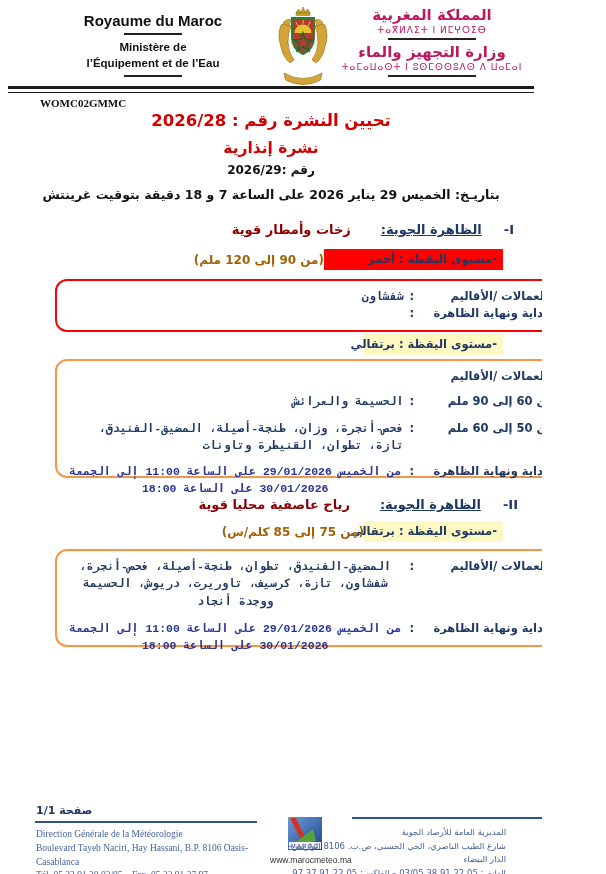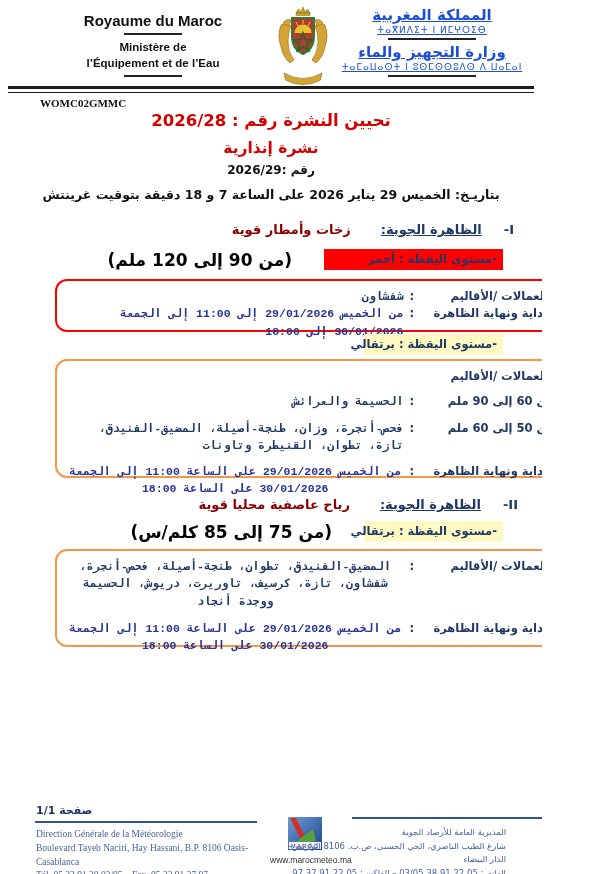--- a/index.html
+++ b/index.html
@@ -6,21 +6,21 @@
   .page{position:relative;width:542px;height:874px;background:#fff;overflow:hidden;
         font-family:"DejaVu Sans",sans-serif;}
 
   
   .hdr-left{position:absolute;left:64px;top:12px;width:178px;text-align:center;
             font-family:"Liberation Sans","DejaVu Sans",sans-serif;color:#111;}
   .hdr-left .l1{font-weight:bold;font-size:15px;}
   .hdr-rule{width:58px;height:2px;background:#222;margin:4px auto 5px;}
   .hdr-left .l2{font-weight:bold;font-size:11.5px;line-height:1.35;}
   .emblem{position:absolute;left:271px;top:3px;width:64px;height:86px;}
-  .hdr-right{position:absolute;right:18px;top:6px;width:184px;text-align:center;direction:rtl;color:#1d4ed8;text-decoration:underline;}
+  .hdr-right{position:absolute;right:18px;top:6px;width:184px;text-align:center;direction:rtl;color:#be185d;}
   .hdr-right .ar{font-weight:bold;font-size:15px;line-height:1.25;}
   .hdr-right .tif{font-size:9px;letter-spacing:1px;line-height:1.3;direction:ltr;}
   .hdr-rule2{width:88px;height:1.5px;background:#222;margin:2px auto 3px;}
 
   .dbl-rule{position:absolute;left:8px;right:8px;top:86px;height:3px;
             border-top:3px solid #1c1c1c;border-bottom:1px solid #1c1c1c;}
   .doc-code{position:absolute;left:40px;top:97px;font-family:"Liberation Serif",serif;
             font-weight:bold;font-size:11px;color:#111;}
 
   
@@ -32,24 +32,24 @@
 
   
   .sec-head{position:absolute;right:28px;direction:rtl;display:flex;align-items:baseline;
             font-weight:bold;font-size:13px;}
   .marker{color:#1f3864;margin-left:22px;direction:ltr;}
   .ph-label{color:#1f3864;text-decoration:underline;margin-left:30px;}
   .ph-value{color:#8b0000;}
 
   .badge-row{position:absolute;right:39px;direction:rtl;display:flex;align-items:center;}
   .badge{height:21px;box-sizing:border-box;padding:3px 6px 0;font-weight:bold;font-size:11.5px;
-         color:#1f3864;white-space:nowrap;margin-left:32px;}
+         color:#1f3864;white-space:nowrap;}
   .badge.red{background:#ff0000;width:179px;}
   .badge.orange{background:#fef9c3;width:139px;}
-  .paren{color:#000000;font-weight:bold;font-size:17px;margin-left:24px;white-space:nowrap;direction:rtl;}
+  .paren{color:#a16207;font-weight:bold;font-size:12px;margin-left:24px;white-space:nowrap;direction:rtl;}
 
   .box{position:absolute;left:55px;width:511px;box-sizing:border-box;direction:rtl;
        border-radius:12px;padding:7px 10px;font-weight:bold;font-size:11.5px;color:#1f3864;}
   .box.red-b{border:2px solid #ff0000;}
   .box.orange-b{border:2px solid #f79646;}
   .row{display:flex;align-items:flex-start;line-height:1.5;}
   .lbl{flex:0 0 126px;white-space:nowrap;margin-left:8px;}
   .sep{margin:0 6px;}
   .val{flex:1;font-family:Liberation Mono, monospace;}
   .val.center{text-align:center;}
@@ -133,21 +133,20 @@
 
   <div class="box red-b" style="top:279px;height:53px;">
     <div class="row">
       <span class="lbl">*العمالات /الأقاليم</span>
       <span class="sep">:</span>
       <span class="val">شفشاون</span>
     </div>
     <div class="row">
       <span class="lbl">*بداية ونهاية الظاهرة</span>
       <span class="sep">:</span>
-      <span class="val period-val">من الخميس 29/01/2026 إلى 11:00 إلى الجمعة 30/01/2026 إلى 18:00</span>
     </div>
   </div>
 
   <div class="badge-row" style="top:334px;">
     <div class="badge orange">-مستوى اليقظة : برتقالي</div>
   </div>
 
   <div class="box orange-b" style="top:359px;height:119px;">
     <div class="row" style="margin-bottom:8px;">
       <span class="lbl">*العمالات /الأقاليم</span>

